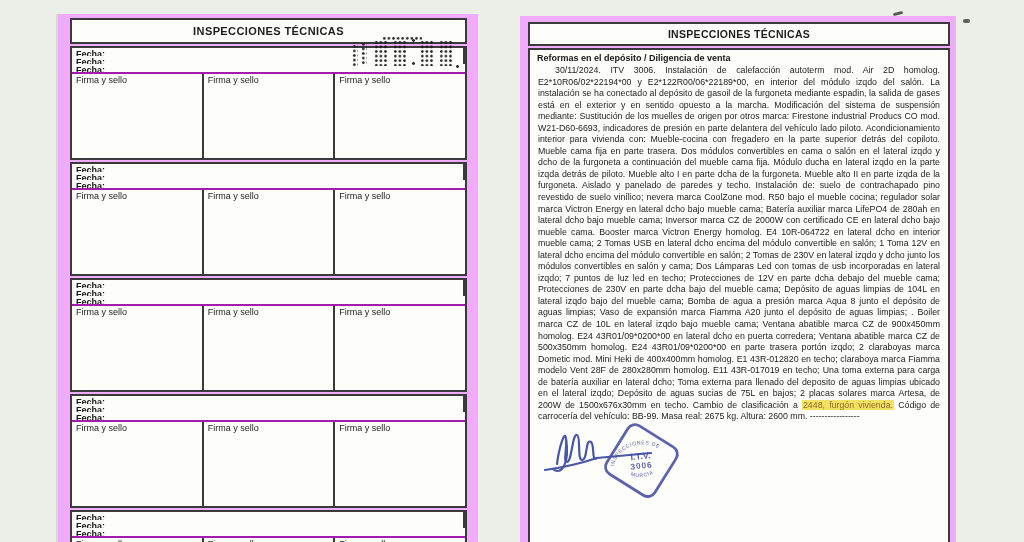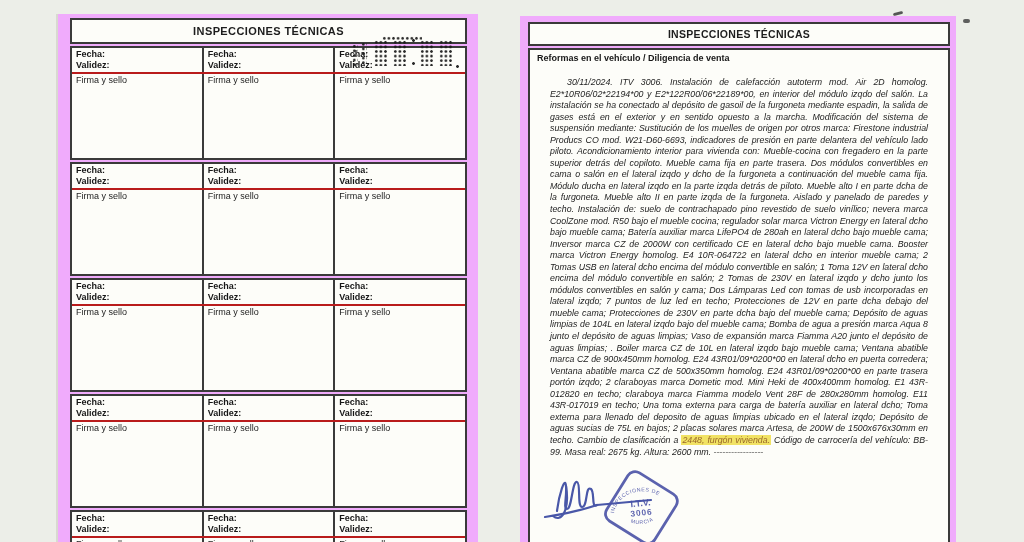--- a/index.html
+++ b/index.html
@@ -10,38 +10,38 @@
     -webkit-font-smoothing:antialiased;
   }
   .page{position:absolute;background:#f0abfc;}
   
   .page-left{left:56px;top:14px;width:422px;height:528px;border-left:2px solid #d9d9d0;
     padding:4px 11px 0 12px;box-sizing:border-box;overflow:hidden;}
   .ltitle{border:2px solid #3a3a3a;height:22px;line-height:22px;text-align:center;
     font-weight:bold;font-size:11px;letter-spacing:.4px;color:#1d1d1d;background:#fdfdf9;}
   .lblock{border:2px solid #3a3a3a;margin-top:2px;background:#fdfdf9;}
   .lrow{display:flex;}
-  .lrow-labels{border-bottom:2px solid #b91c1c;height:24px;}
+  .lrow-labels{border-bottom:2px solid #a21caf;height:24px;flex-direction:column;}
   .lrow-firma{height:84px;}
   .lcell{flex:1;border-right:2px solid #3a3a3a;padding:1px 4px;box-sizing:border-box;overflow:hidden;}
   .lcell:last-child{border-right:none;}
   .lbl{font-size:9px;font-weight:bold;line-height:11px;color:#171717;}
   .lbl-firma{font-size:9px;color:#242424;line-height:11px;}
   
   .dotmatrix{position:absolute;top:22px;right:16px;width:110px;height:38px;pointer-events:none;}
   .dm{position:absolute;background-image:radial-gradient(circle, rgba(25,25,25,.92) 1.05px, rgba(25,25,25,0) 1.5px);
       background-size:4.6px 4.6px;}
   
   .page-right{left:520px;top:16px;width:436px;height:526px;overflow:visible;}
   .rtitle{margin:6px 6px 0 8px;border:2px solid #3a3a3a;height:20px;line-height:20px;
     text-align:center;font-weight:bold;font-size:10.5px;letter-spacing:.3px;color:#1d1d1d;background:#fdfdf9;}
   .rbox{margin:2px 6px 0 8px;border:2px solid #3a3a3a;height:506px;background:#fdfdf9;
     padding:3px 7px 0 7px;box-sizing:border-box;overflow:visible;}
   .rheading{font-size:9px;font-weight:bold;color:#171717;line-height:11px;}
-  .rbody{margin:13px;font-size:8.8px;line-height:11.55px;color:#232323;text-align:justify;text-indent:17px;font-style:italic;}
+  .rbody{margin:1px;font-size:8.8px;line-height:11.55px;color:#232323;text-align:justify;text-indent:17px;}
   .hl{background:#f1e264;color:#99682a;padding:0 1px;}
   .rfooter{position:relative;height:92px;}
   .sig{position:absolute;left:2px;top:-6px;width:130px;height:60px;}
   .stamp{position:absolute;left:58px;top:-2px;width:92px;height:80px;}
   .stamp text{fill:#4a52a6;font-family:"Liberation Sans",sans-serif;}
   .stamp .ring{font-size:5.6px;letter-spacing:.6px;}
   .stamp .c1{font-size:10px;font-weight:bold;text-anchor:middle;}
   .stamp .c2{font-size:9px;font-weight:bold;text-anchor:middle;letter-spacing:1px;}
   
   .smudge{position:absolute;background:#3b3b3b;border-radius:2px;}
@@ -201,21 +201,21 @@
     <div class="dm" style="left:68px;top:4px;width:13px;height:26px;"></div>
     <div class="dm" style="left:87px;top:4px;width:13px;height:26px;"></div>
     <div class="dm" style="left:103px;top:28px;width:5px;height:5px;"></div>
     <div class="dm" style="left:30px;top:0;width:40px;height:4px;"></div>
   </div>
 </div>
 
 <div class="page page-right">
   <div class="rtitle">INSPECCIONES TÉCNICAS</div>
   <div class="rbox">
-    <div class="rheading">Reformas en el vehículo / Diligencia de venta</div>
+    <div class="rheading">Reformas en el depósito / Diligencia de venta</div>
     <p class="rbody"><span>30/11/2024. ITV 3006. Instalación de calefacción autoterm mod. Air 2D homolog. E2*10R06/02*22194*00 y E2*122R00/06*22189*00, en interior del módulo izqdo del salón. La instalación se ha conectado al depósito de gasoil de la furgoneta mediante espadin, la salida de gases está en el exterior y en sentido opuesto a la marcha. Modificación del sistema de suspensión mediante: Sustitución de los muelles de origen por otros marca: Firestone industrial Producs CO mod. W21-D60-6693, indicadores de presión en parte delantera del vehículo lado piloto. Acondicionamiento interior para vivienda con: Mueble-cocina con fregadero en la parte superior detrás del copiloto. Mueble cama fija en parte trasera. Dos módulos convertibles en cama o salón en el lateral izqdo y dcho de la furgoneta a continuación del mueble cama fija. Módulo ducha en lateral izqdo en la parte izqda detrás de piloto. Mueble alto I en parte dcha de la furgoneta. Mueble alto II en parte izqda de la furgoneta. Aislado y panelado de paredes y techo. Instalación de: suelo de contrachapado pino revestido de suelo vinílico; nevera marca CoolZone mod. R50 bajo el mueble cocina; regulador solar marca Victron Energy en lateral dcho bajo mueble cama; Batería auxiliar marca LifePO4 de 280ah en lateral dcho bajo mueble cama; Inversor marca CZ de 2000W con certificado CE en lateral dcho bajo mueble cama. Booster marca Victron Energy homolog. E4 10R-064722 en lateral dcho en interior mueble cama; 2 Tomas USB en lateral dcho encima del módulo convertible en salón; 1 Toma 12V en lateral dcho encima del módulo convertible en salón; 2 Tomas de 230V en lateral izqdo y dcho junto los módulos convertibles en salón y cama; Dos Lámparas Led con tomas de usb incorporadas en lateral izqdo; 7 puntos de luz led en techo; Protecciones de 12V en parte dcha debajo del mueble cama; Protecciones de 230V en parte dcha bajo del mueble cama; Depósito de aguas limpias de 104L en lateral izqdo bajo del mueble cama; Bomba de agua a presión marca Aqua 8 junto el depósito de aguas limpias; Vaso de expansión marca Fiamma A20 junto el depósito de aguas limpias; . Boiler marca CZ de 10L en lateral izqdo bajo mueble cama; Ventana abatible marca CZ de 900x450mm homolog. E24 43R01/09*0200*00 en lateral dcho en puerta corredera; Ventana abatible marca CZ de 500x350mm homolog. E24 43R01/09*0200*00 en parte trasera portón izqdo; 2 claraboyas marca Dometic mod. Mini Heki de 400x400mm homolog. E1 43R-012820 en techo; claraboya marca Fiamma modelo Vent 28F de 280x280mm homolog. E11 43R-017019 en techo; Una toma externa para carga de batería auxiliar en lateral dcho; Toma externa para llenado del deposito de aguas limpias ubicado en el lateral izqdo; Depósito de aguas sucias de 75L en bajos; 2 placas solares marca Artesa, de 200W de 1500x676x30mm en techo. Cambio de clasificación a </span><span class="hl">2448, furgón vivienda.</span><span> Código de carrocería del vehículo: BB-99. Masa real: 2675 kg. Altura: 2600 mm. -----------------</span></p>
     <div class="rfooter">
       <svg class="sig" viewBox="0 0 130 60">
         <g fill="none" stroke="#3a49a2" stroke-width="2.2" stroke-linecap="round" opacity="0.92">
           <path d="M18 46 C20 30, 26 10, 27 21 C28 32, 24 44, 28 44 C33 44, 33 16, 38 17 C42 18, 38 42, 43 42 C49 42, 46 20, 52 24 C56 27, 52 44, 58 40"></path>
           <path d="M6 52 C20 50, 40 46, 58 40 L112 35"></path>
           <path d="M27 21 C31 46, 22 58, 14 51"></path>
         </g>
       </svg>
       <svg class="stamp" viewBox="0 0 92 86">

